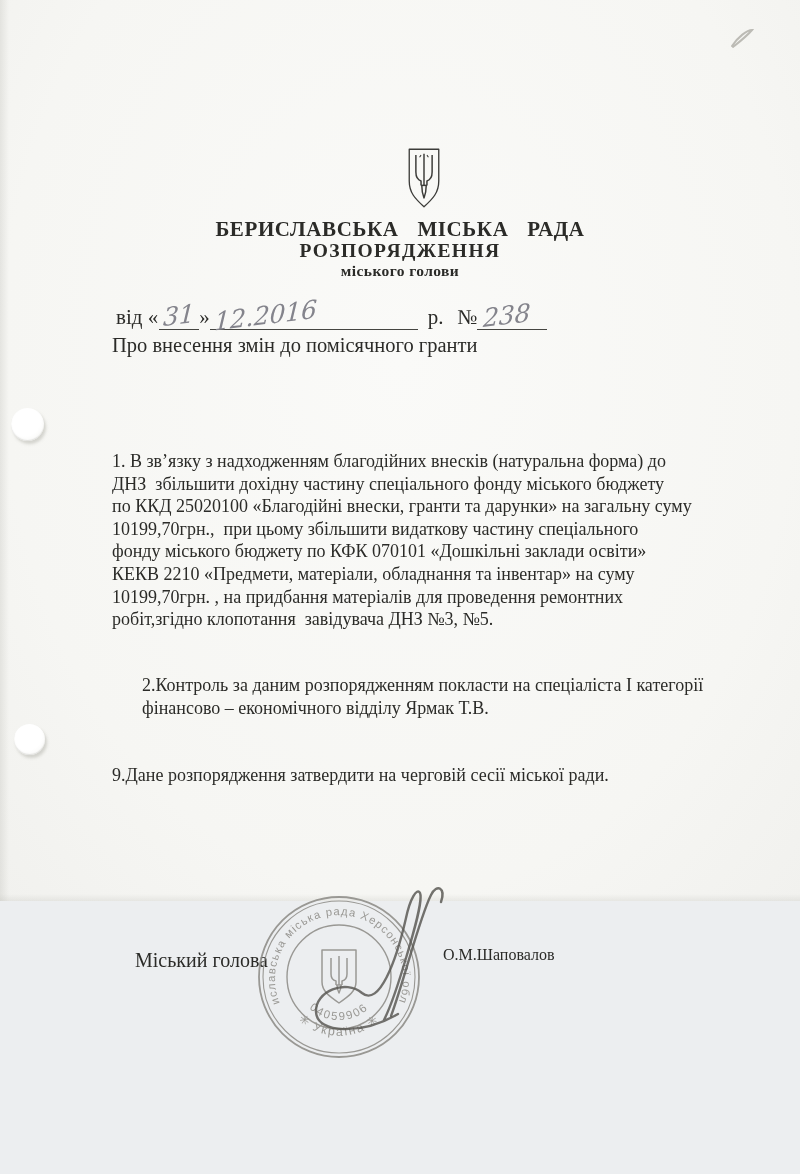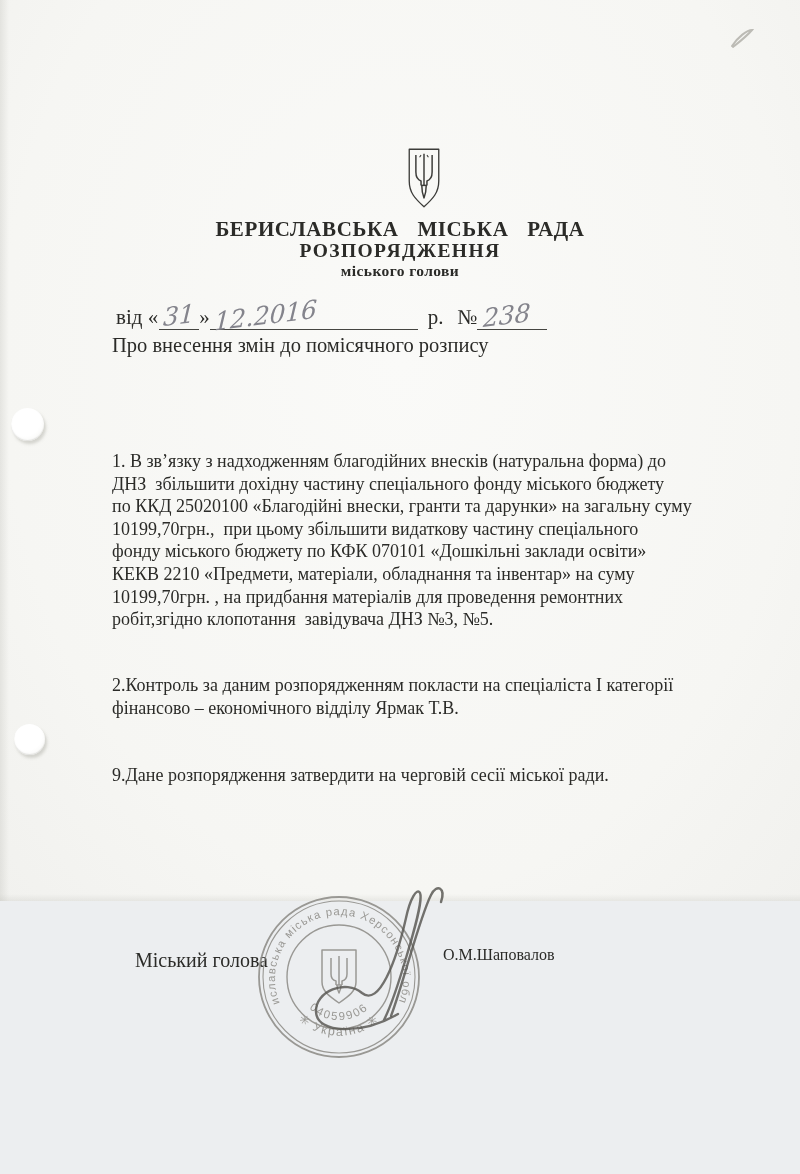--- a/index.html
+++ b/index.html
@@ -53,21 +53,21 @@
   .subject{
     position:absolute;left:112px;top:334px;
     font-size:20.5px;
   }
   .para{
     position:absolute;left:112px;width:612px;
     font-size:18px;line-height:22.6px;
     white-space:pre-wrap;
   }
   .para1{top:450px;}
-  .para2{top:674px;}
+  .para2{top:674px;margin-left:30px;}
   .para3{top:764px;}
   .sig-position{
     position:absolute;left:135px;top:949px;font-size:20px;text-align:center;
   }
   .sig-name{
     position:absolute;left:443px;top:946px;font-size:16px;
   }
   .stamp{position:absolute;left:254px;top:892px;opacity:.88;}
   .stamp text{font-family:"Liberation Sans", sans-serif;}
   .overlay{position:absolute;left:0;top:0;pointer-events:none;}
@@ -102,21 +102,21 @@
   </svg>
 
   <div class="center-col org-name">БЕРИСЛАВСЬКА МІСЬКА РАДА</div>
   <div class="center-col doc-subtype">міського голови</div>
   <div class="center-col doc-type">РОЗПОРЯДЖЕННЯ</div>
 
   <div class="date-line">
     <span class="printed">від «</span><span class="uline day-slot"><span class="hand">31</span></span><span class="printed">»</span><span class="uline my-slot"><span class="hand">12.2016</span></span><span class="uline filler-slot"></span><span class="printed rp">р.</span><span class="printed num-label">№</span><span class="uline num-slot"><span class="hand">238</span></span>
   </div>
 
-  <div class="subject">Про внесення змін до помісячного розпису</div>
+  <div class="subject">Про внесення змін до помісячного гранти</div>
 
   <div class="para para1">1. В зв’язку з надходженням благодійних внесків (натуральна форма) до
 ДНЗ  збільшити дохідну частину спеціального фонду міського бюджету
 по ККД 25020100 «Благодійні внески, гранти та дарунки» на загальну суму
 10199,70грн.,  при цьому збільшити видаткову частину спеціального
 фонду міського бюджету по КФК 070101 «Дошкільні заклади освіти»
 КЕКВ 2210 «Предмети, матеріали, обладнання та інвентар» на суму
 10199,70грн. , на придбання матеріалів для проведення ремонтних
 робіт,згідно клопотання  завідувача ДНЗ №3, №5.</div>
   <div class="para para2">2.Контроль за даним розпорядженням покласти на спеціаліста І категорії

